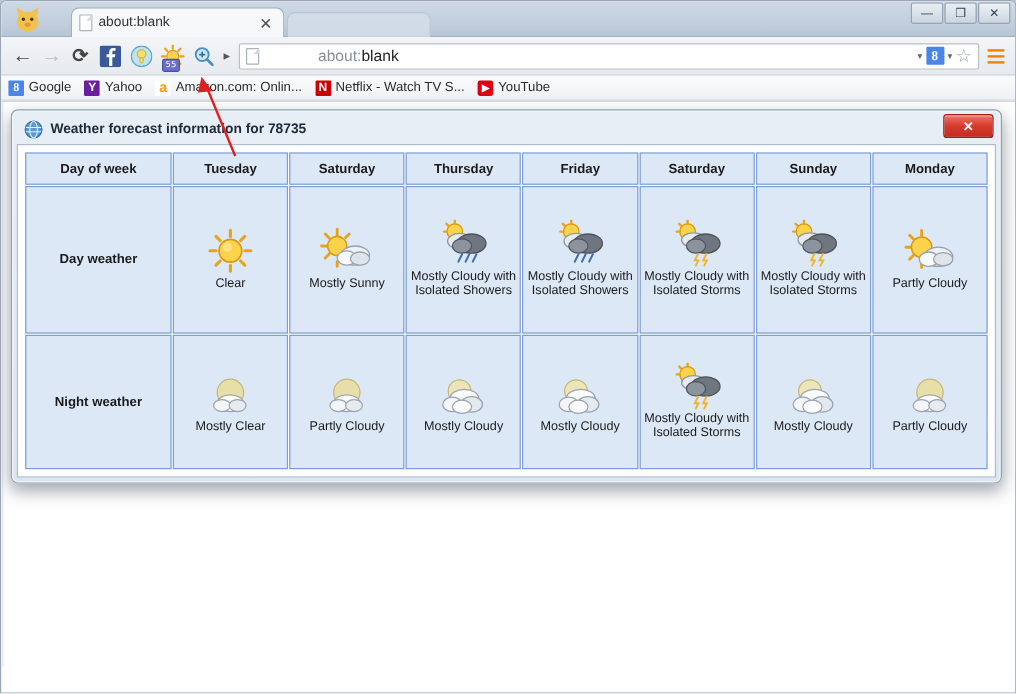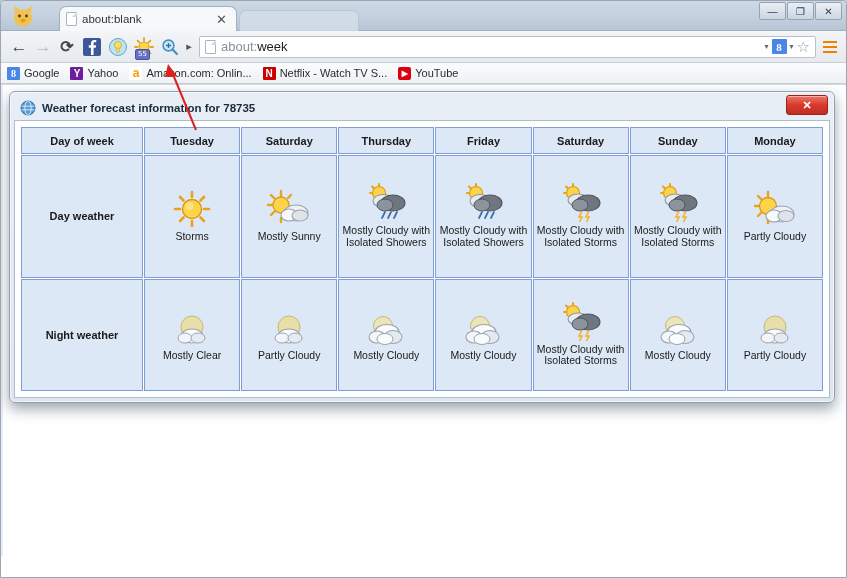--- a/index.html
+++ b/index.html
@@ -101,21 +101,21 @@
     background: #6a6fc4; border: 1px solid #4c51a8; border-radius: 2px;
     padding: 0 2px; font-family: "DejaVu Sans", sans-serif;
   }
   .ext-more { font-size: 11px; color: #555; width: 12px; text-align:center; }
   .omnibox {
     flex: 1; height: 22px; margin-left: 4px; margin-right: 4px;
     background: #fff; border: 1px solid #b9c0c8; border-radius: 2px;
     display: flex; align-items: center; padding: 0 5px;
   }
   .omni-url { font-size: 13px; color: #222; }
-  .omni-url .scheme { color: #8a9099; }
+  .omni-url .scheme { color: #8a9099; margin-left: 44px; }
   .omni-right { display: flex; align-items: center; gap: 3px; }
   .caret-down { font-size: 8px; color: #666; }
   .g-badge {
     width: 15px; height: 15px; background: #4a86e8; color: #fff;
     font-size: 11px; font-weight: 700; display:flex;
     align-items:center; justify-content:center; border-radius: 1px;
     font-family: "Liberation Serif", serif;
   }
   .star { font-size: 15px; color: #9aa3ad; }
   .menu-btn {
@@ -303,21 +303,21 @@
           <line x1="5" y1="7.5" x2="10" y2="7.5" stroke="#2f6fa0" stroke-width="1.3"></line>
           <line x1="7.5" y1="5" x2="7.5" y2="10" stroke="#2f6fa0" stroke-width="1.3"></line>
         </svg>
       </div>
 
       <div class="ext-more">▸</div>
 
       <div class="omnibox">
         <span class="page-icon"></span>
         <span class="omni-url">
-          <span class="scheme">about:</span><span>week</span>
+          <span class="scheme">about:</span><span>blank</span>
         </span>
         <span style="flex:1"></span>
         <span class="omni-right">
           <span class="caret-down">▾</span>
           <span class="g-badge">8</span>
           <span class="caret-down">▾</span>
           <span class="star">☆</span>
         </span>
       </div>
 
@@ -407,21 +407,21 @@
                           <line x1="33" y1="20" x2="38" y2="20"></line>
                         <line x1="9" y1="8" x2="12.5" y2="11.5"></line>
                           <line x1="29.5" y1="28.5" x2="33" y2="32"></line>
                         <line x1="9" y1="32" x2="12.5" y2="28.5"></line>
                           <line x1="29.5" y1="11.5" x2="33" y2="8"></line>
                       </g>
                       <circle cx="21" cy="20" r="9.5" fill="#fcd34a" stroke="#d99a12" stroke-width="1.4"></circle>
                       <circle cx="18.5" cy="17" r="4" fill="#fde68a" opacity=".8"></circle>
                     </svg>
                   </div>
-                  <div class="wx-text">Storms</div>
+                  <div class="wx-text">Clear</div>
                 </td>
 
                 <td class="wx-cell">
                   <div class="wx-icon">
                     <svg width="46" height="40" viewBox="0 0 46 40">
                       <g stroke="#e8a317" stroke-width="2.4" stroke-linecap="round">
                         <line x1="15" y1="2" x2="15" y2="7"></line>
                           <line x1="2" y1="16" x2="7" y2="16"></line>
                         <line x1="5" y1="6" x2="8.5" y2="9.5"></line>
                           <line x1="5" y1="26" x2="8.5" y2="22.5"></line>

